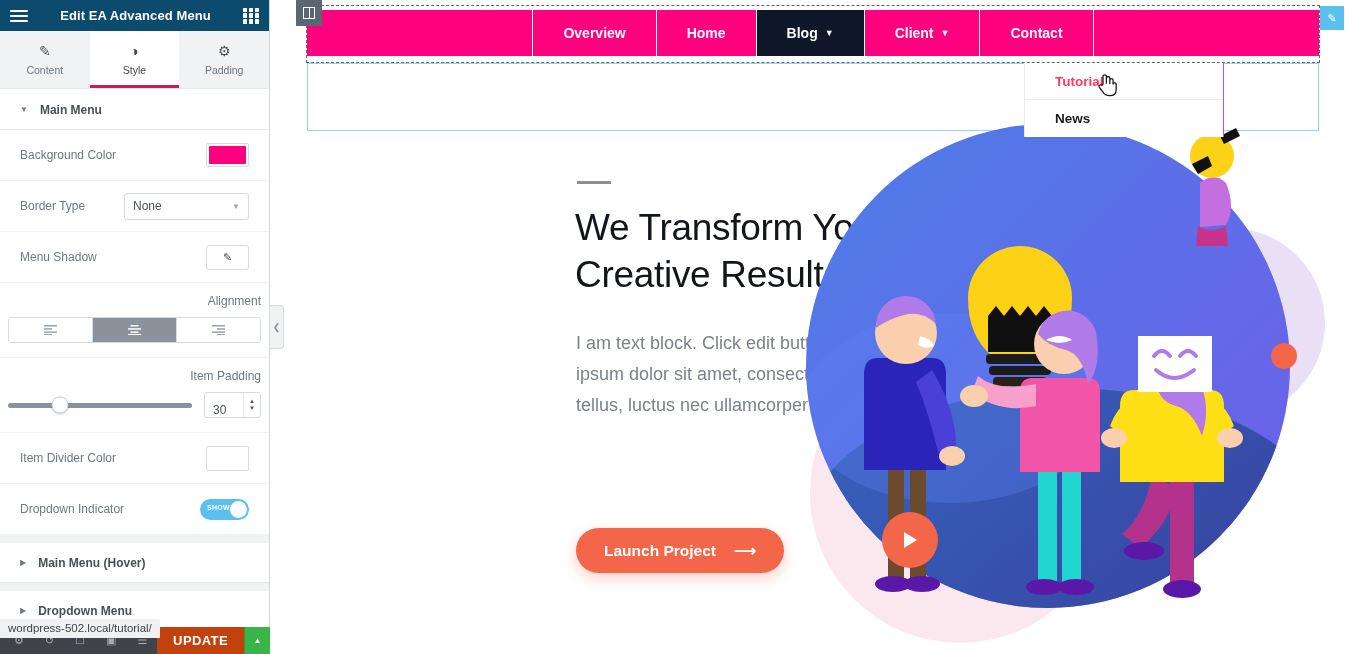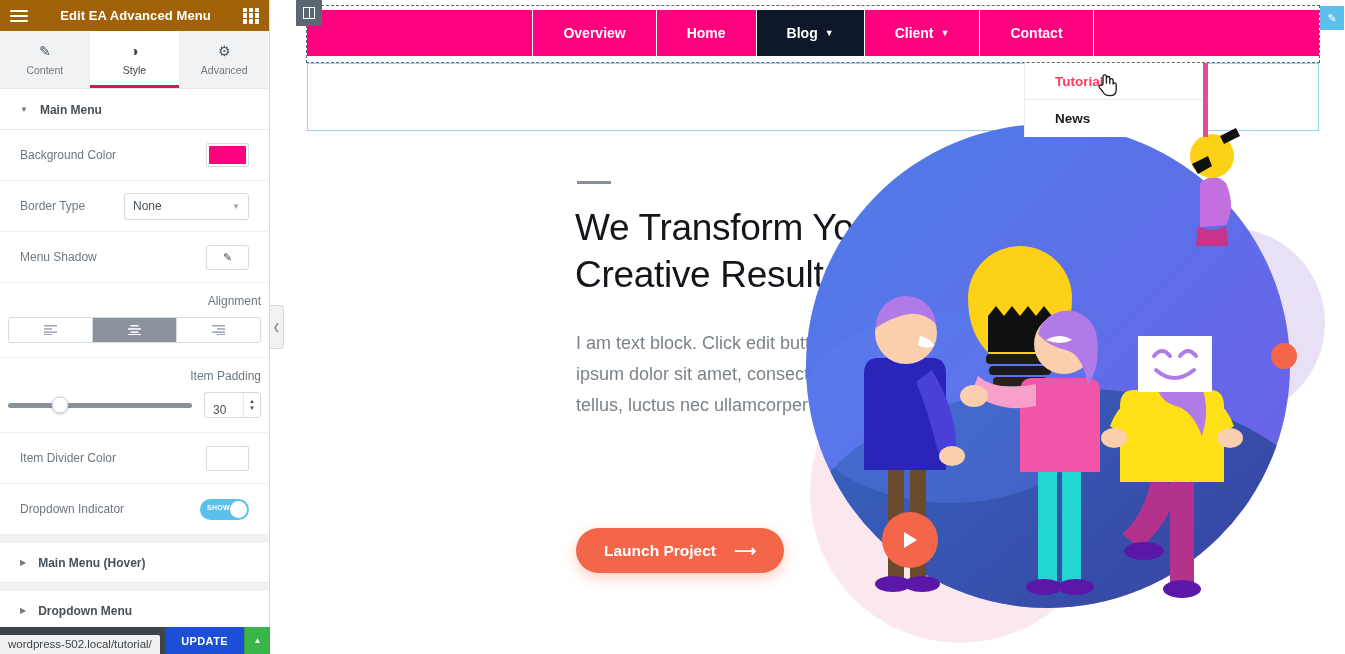--- a/index.html
+++ b/index.html
@@ -12,21 +12,21 @@
 
   
   #panel {
     position: absolute; left: 0; top: 0;
     width: 270px; height: 654px;
     background: #ffffff;
     border-right: 1px solid #d5dadf;
     z-index: 30;
   }
   #panel-header {
-    height: 31px; background: #a16207;
+    height: 31px; background: #0c4a6e;
     display: flex; align-items: center;
     padding: 0 10px; position: relative;
   }
   .ph-burger { width: 18px; cursor: pointer; }
   .ph-burger span {
     display: block; height: 2px; background: #fff;
     margin: 3px 0; border-radius: 1px;
   }
   #panel-title {
     flex: 1; text-align: center;
@@ -161,31 +161,31 @@
   }
 
   #panel-footer {
     position: absolute; left: 0; bottom: 0;
     width: 270px; height: 27px; background: #3f444b;
     display: flex; align-items: center; z-index: 40;
   }
   .footer-icons { display: flex; gap: 21px; padding-left: 14px; flex: 1; }
   .footer-icons span { color: #a4afb7; font-size: 11px; cursor: pointer; }
   .update-btn {
-    height: 27px; background: #1d4ed8; color: #fff;
-    font-size: 11px; font-weight: bold; letter-spacing: .4px;
+    height: 27px; background: #c2410c; color: #fff;
+    font-size: 13px; font-weight: bold; letter-spacing: .4px;
     display: flex; align-items: center; padding: 0 16px; cursor: pointer;
   }
   .update-arrow {
     height: 27px; width: 26px; background: #39b54a; color: #fff;
     display: flex; align-items: center; justify-content: center;
     border-left: 1px solid #2f9d3e; font-size: 8px; cursor: pointer;
   }
   #status-tip {
-    position: absolute; left: 0; bottom: 0;
+    position: absolute; left: 0; bottom: 16px;
     background: #f1f1f1; color: #3c434a;
     font-size: 11.5px; padding: 3px 8px 4px;
     border-top-right-radius: 2px; z-index: 45;
     font-family: "Liberation Sans", sans-serif;
   }
 
   #panel-collapse {
     position: absolute; left: 270px; top: 305px;
     width: 14px; height: 44px; background: #f1f2f3;
     border: 1px solid #d5dadf; border-left: none;
@@ -242,22 +242,22 @@
   .nav-item .nchev { font-size: 9px; font-weight: normal; }
   #nav-tail { flex: 1; border-left: 1px solid #ffffff; }
 
   #widget-box {
     position: absolute; left: 37px; top: 63px;
     width: 1012px; height: 68px;
     border: 1px solid #92d7ef;
   }
   #dropdown {
     position: absolute; left: 754px; top: 63px;
-    width: 184px; background: #ffffff;
-    border-left: 1px solid #ebebeb; border-right: 5px solid #ec4899;
+    width: 200px; background: #ffffff;
+    border-left: 1px solid #ebebeb; border-right: 1px solid #ec4899;
     z-index: 14;
   }
   .dd-item {
     height: 37px; display: flex; align-items: center;
     padding-left: 30px; font-size: 13.5px; font-weight: bold;
     border-bottom: 1px solid #ebebeb; cursor: pointer;
   }
   .dd-item:last-child { border-bottom: none; }
   .dd-item.active { color: #ff3a5e; }
   .dd-item.plain { color: #1b1b1b; }
@@ -327,21 +327,21 @@
     <div class="ptab">
       <span class="ticon">✎</span>
       <span class="tlabel">Content</span>
     </div>
     <div class="ptab active">
       <span class="ticon">◑</span>
       <span class="tlabel">Style</span>
     </div>
     <div class="ptab">
       <span class="ticon">⚙</span>
-      <span class="tlabel">Advanced</span>
+      <span class="tlabel">Padding</span>
     </div>
   </div>
 
   <div id="panel-body">
 
     <div class="section-head">
       <span class="caret">▼</span>
       <span class="stitle">Main Menu</span>
     </div>
 

